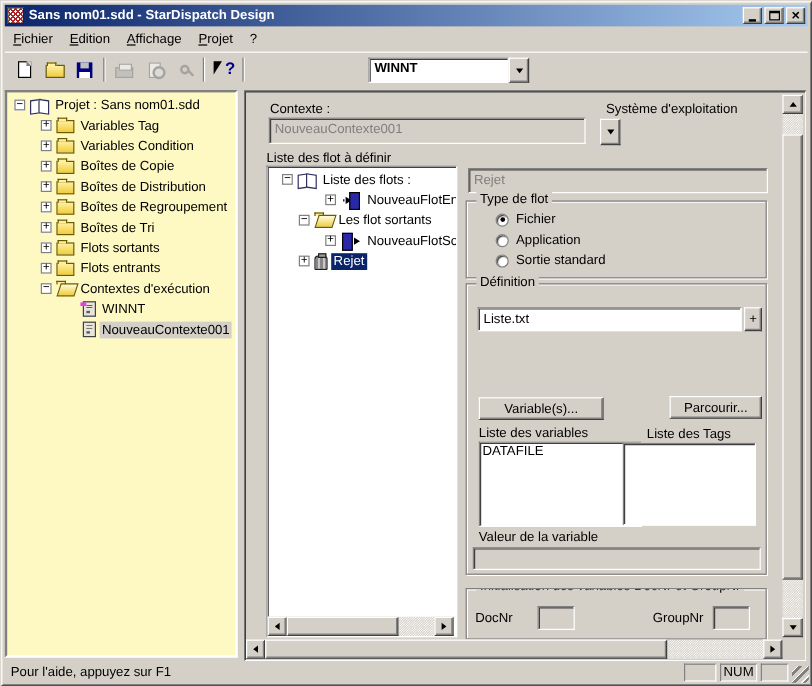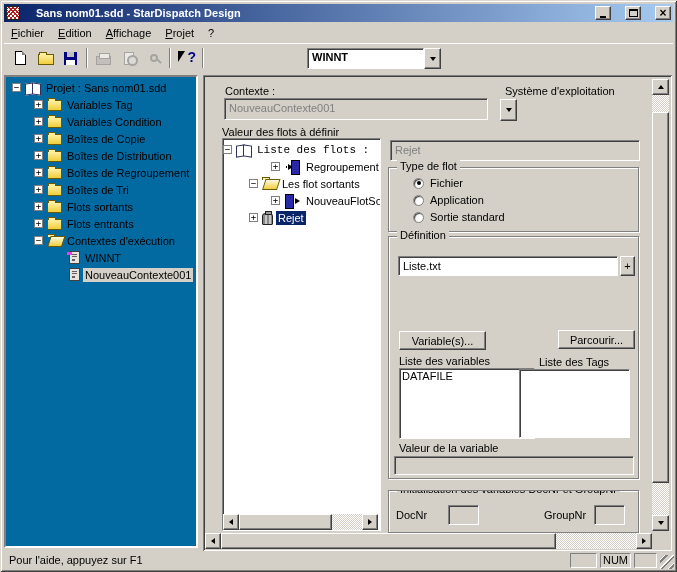--- a/index.html
+++ b/index.html
@@ -17,21 +17,21 @@
               box-shadow: inset 1px 1px 0 #404040; }
   .dis { background:#d4d0c8 !important; color:#808080; }
   .checker { background-color:#d4d0c8;
              background-image: linear-gradient(45deg,#fff 25%,transparent 25%,transparent 75%,#fff 75%),
                                linear-gradient(45deg,#fff 25%,transparent 25%,transparent 75%,#fff 75%);
              background-size:2px 2px; background-position:0 0,1px 1px; }
 
   
   .titlebar { position:absolute; left:4px; top:4px; right:4px; height:18px;
               background:linear-gradient(90deg,#0a246a,#a6caf0);
-              display:flex; align-items:center; padding:0 2px;gap:12px; }
+              display:flex; align-items:center; padding:0 2px; }
   .appic { width:14px; height:14px; background:#fff; border:1px solid #222; flex:none;
            background-image: repeating-linear-gradient(45deg,#b02020 0 1px,transparent 1px 3px),
                              repeating-linear-gradient(-45deg,#b02020 0 1px,transparent 1px 3px); }
   .title-text { color:#fff; font-weight:bold; margin-left:4px; flex:1;
                 white-space:nowrap; overflow:hidden; }
   .capbtn { width:16px; height:14px; margin-left:2px; display:flex; align-items:center; justify-content:center; }
   .g-min { width:6px; height:2px; background:#000; margin-top:7px; }
   .g-max { width:9px; height:8px; border:1px solid #000; border-top:2px solid #000; }
   .g-close { font-weight:bold; font-size:12px; line-height:10px; }
 
@@ -66,21 +66,21 @@
   .ti-preview { width:10px; height:13px; background:#fff; border:1px solid #808080; }
   .ti-preview::after { content:''; position:absolute; right:-5px; bottom:-2px; width:7px; height:7px; border:2px solid #808080; border-radius:50%; background:#e8e4dc; }
   .ti-search { width:8px; height:8px; border:2px solid #808080; border-radius:50%; }
   .ti-search::after { content:''; position:absolute; right:-4px; bottom:-4px; width:2px; height:6px; background:#808080; transform:rotate(-45deg); }
   .ti-help { width:19px; height:16px; }
   .ti-help::before { content:''; position:absolute; left:1px; top:1px; border-top:11px solid #000; border-right:7px solid transparent; }
   .ti-help::after { content:'?'; position:absolute; right:0; top:-1px; color:#00008b; font-weight:bold; font-size:14px; }
   .dis-icon { filter:grayscale(1); opacity:.55; }
 
   
-  .treepanel { position:absolute; left:4px; top:75px; width:194px; height:473px; background:#0369a1;
+  .treepanel { position:absolute; left:4px; top:75px; width:194px; height:473px; background:#fef9c3;
                border:2px solid; border-color:#808080 #fff #fff #808080; overflow:hidden; padding-top:2px; }
   .rightpanel { position:absolute; left:203px; top:75px; width:469px; height:476px; background:#d4d0c8;
                 box-shadow: inset 1px 1px 0 #808080, inset -1px -1px 0 #fff, inset 2px 2px 0 #404040, inset -2px -2px 0 #d4d0c8; }
 
   
   .trow { height:17px; display:flex; align-items:center; white-space:nowrap; }
   .lvl0 { padding-left:6px; } .lvl1 { padding-left:28px; } .lvl2 { padding-left:50px; }
   .exp { width:9px; height:9px; background:#fff; border:1px solid #808080; flex:none;
          display:flex; align-items:center; justify-content:center; margin-right:4px;
          font-size:9px; line-height:7px; font-family:"DejaVu Sans Mono",monospace; }
@@ -274,32 +274,32 @@
     <div class="flabel" style="left:22px; top:10px;">Contexte :</div>
     <div class="edit dis" style="left:21px; top:23px; width:264px; height:22px;">NouveauContexte001</div>
 
     <div class="flabel" style="left:302px; top:10px;">Système d'exploitation</div>
     <div class="combo" style="left:297px; top:24px; width:141px; height:22px;">
       <span class="cdrop b-raised">
           <span class="ar-dn"></span>
         </span>
     </div>
 
-    <div class="flabel" style="left:19px; top:51px;">Valeur des flots à définir</div>
+    <div class="flabel" style="left:19px; top:51px;">Liste des flot à définir</div>
 
     <div class="b-sunken" style="position:absolute; left:19px; top:63px; width:159px; height:393px; overflow:hidden; padding-top:2px;">
-      <div class="trow lvl0" style="padding-left:0;font-family:Liberation Mono, monospace;">
+      <div class="trow lvl0" style="padding-left:12px;">
         <span class="exp minus"></span>
         <span class="ic ic-book"></span>
         <span class="lbl">Liste des flots :</span>
       </div>
       <div class="trow lvl2" style="padding-left:48px;">
         <span class="exp plus"></span>
         <span class="ic ic-flowin"></span>
-        <span class="lbl">Regroupement</span>
+        <span class="lbl">NouveauFlotEn</span>
       </div>
       <div class="trow lvl1" style="padding-left:26px;">
         <span class="exp minus"></span>
         <span class="ic ic-folder-open"></span>
         <span class="lbl">Les flot sortants</span>
       </div>
       <div class="trow lvl2" style="padding-left:48px;">
         <span class="exp plus"></span>
         <span class="ic ic-flowout"></span>
         <span class="lbl">NouveauFlotSo</span>
@@ -336,21 +336,21 @@
       <div class="radio-row" style="left:24px; top:43px;">
         <span class="rb"></span>
         <span>Sortie standard</span>
       </div>
     </div>
 
     <div class="grp" style="left:185px; top:161px; width:251px; height:243px;">
       <span class="leg">Définition</span>
       <div class="edit" style="left:9px; top:19px; width:220px; height:20px;">Liste.txt</div>
       <div class="btn" style="left:231px; top:19px; width:15px; height:20px;">+</div>
-      <div class="btn" style="left:10px; top:94px; width:87px; height:19px;">Variable(s)...</div>
+      <div class="btn" style="left:10px; top:94px; width:104px; height:19px;">Variable(s)...</div>
       <div class="btn" style="left:169px; top:93px; width:77px; height:19px;">Parcourir...</div>
       <div class="flabel" style="left:10px; top:118px;">Liste des variables</div>
       <div class="listbox" style="left:10px; top:131px; width:136px; height:71px;">
         <div>DATAFILE</div>
       </div>
       <div class="flabel" style="left:150px; top:119px;">Liste des Tags</div>
       <div class="listbox" style="left:130px; top:132px; width:111px; height:69px;"></div>
       <div class="flabel" style="left:10px; top:205px;">Valeur de la variable</div>
       <div class="edit dis" style="left:5px; top:219px; width:240px; height:19px;"></div>
     </div>

